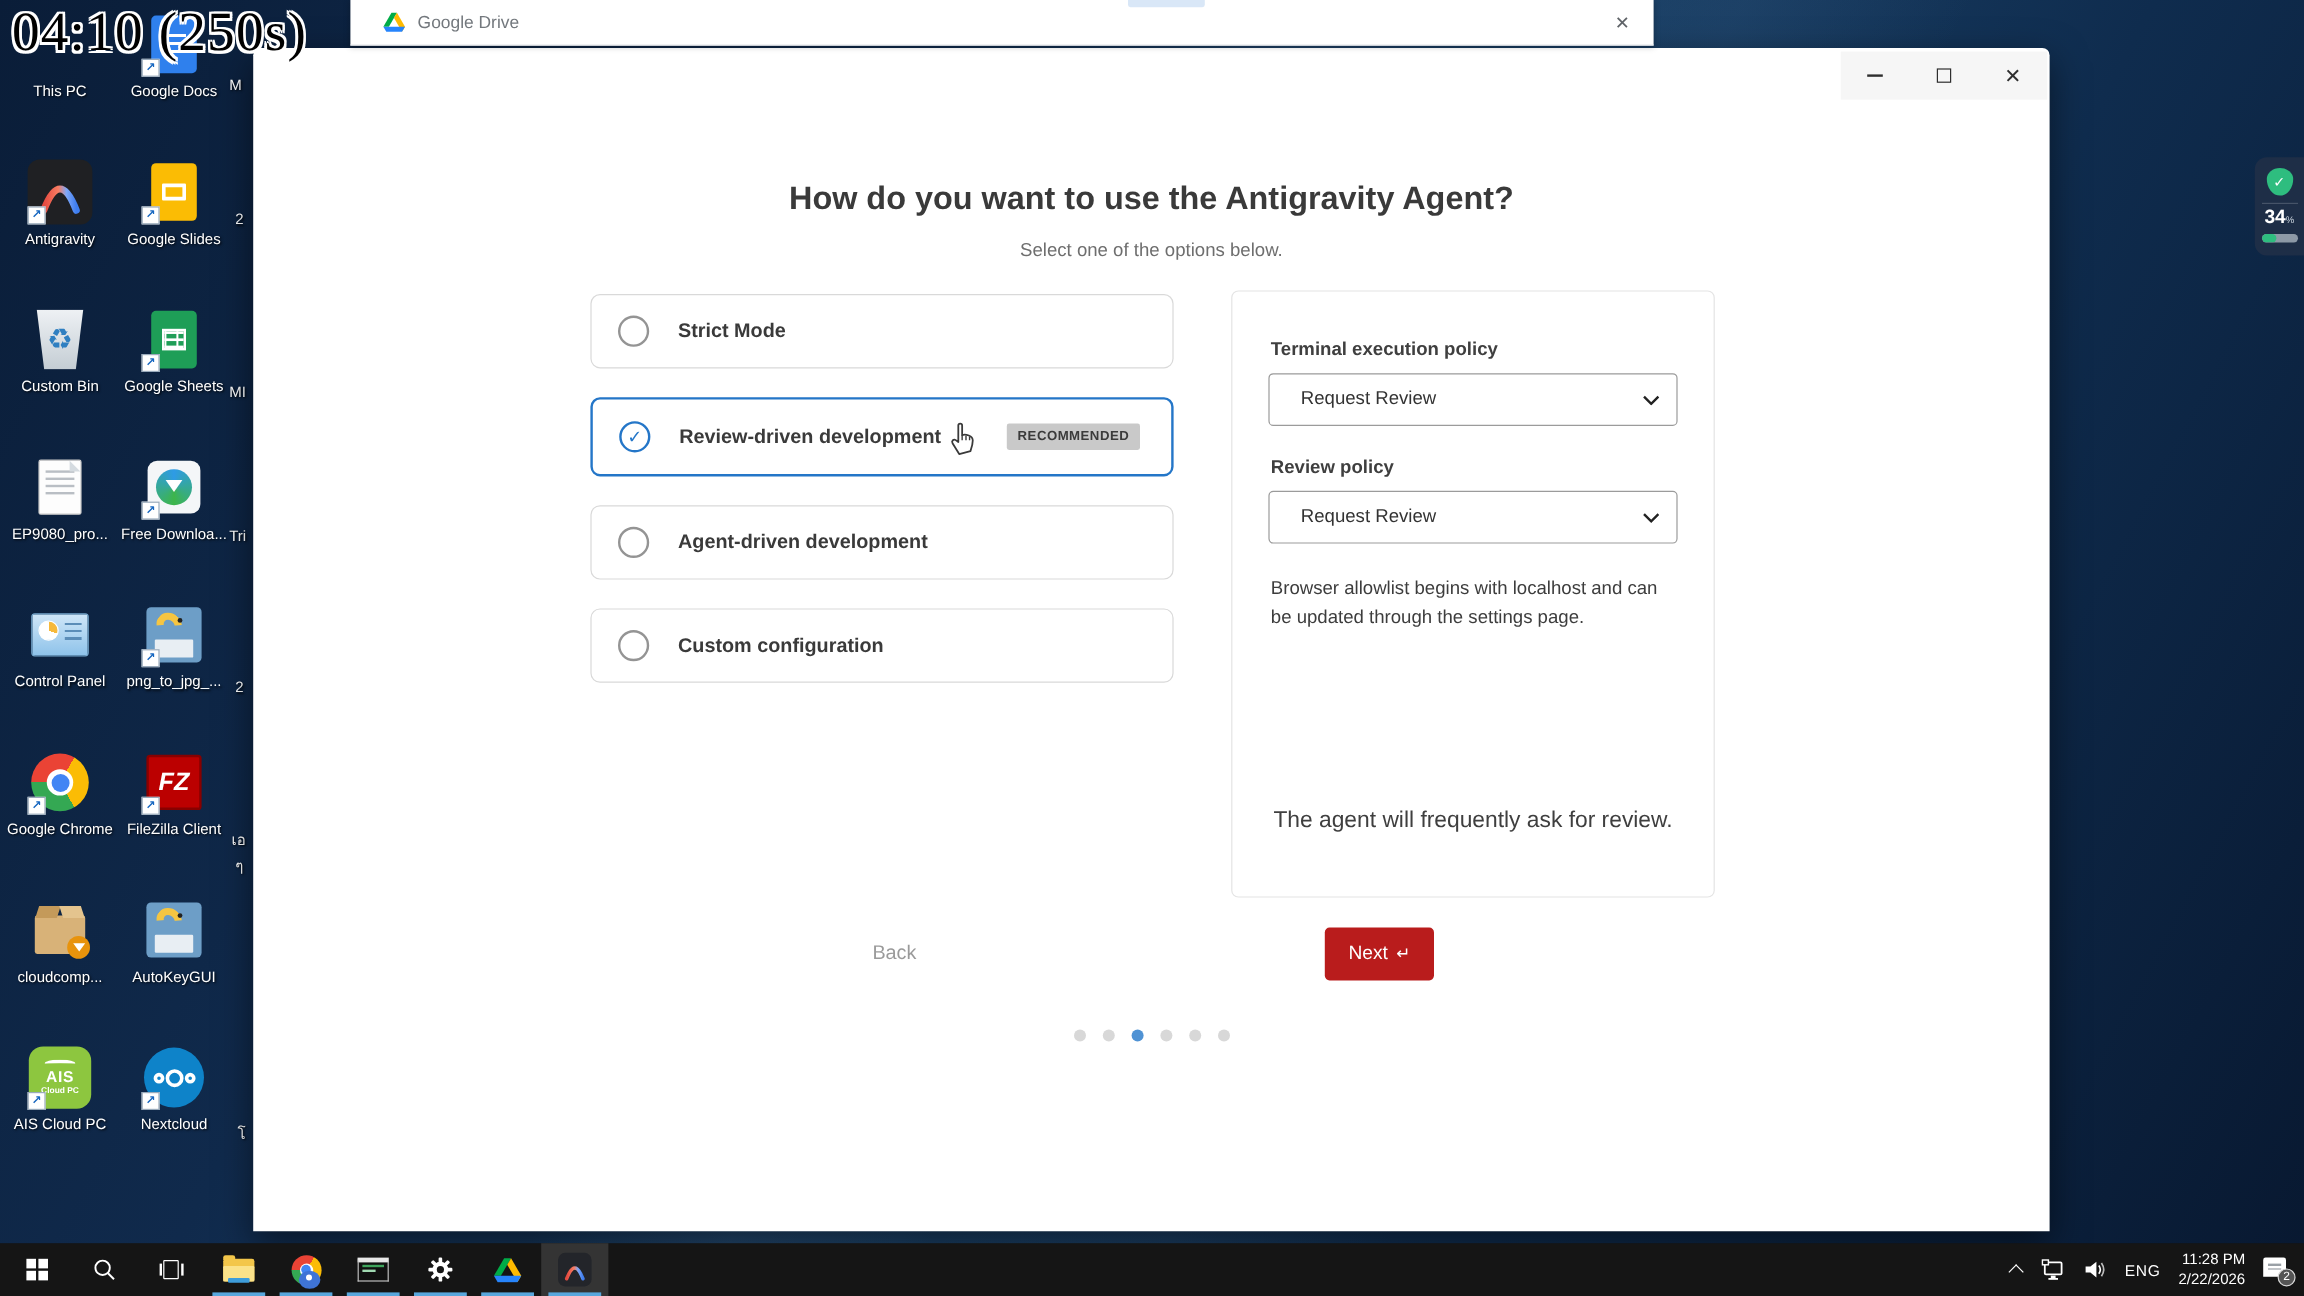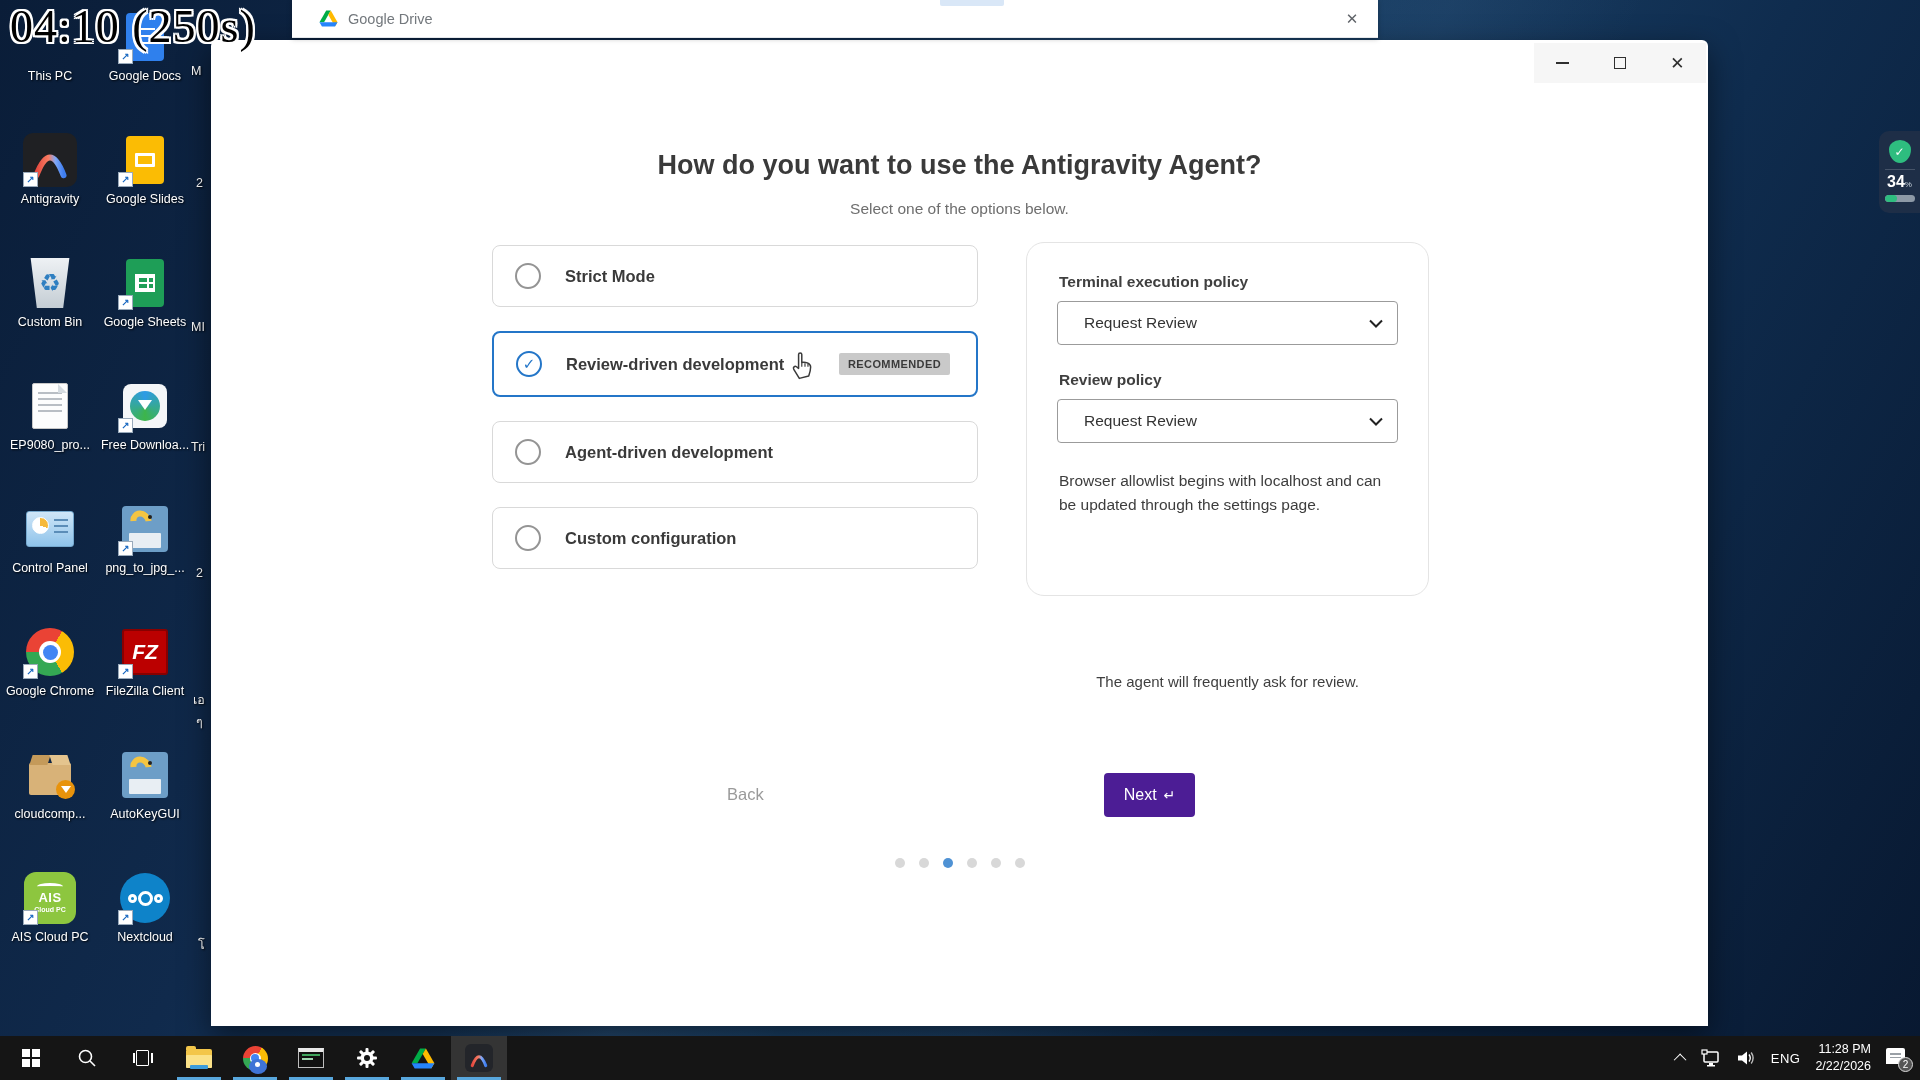--- a/index.html
+++ b/index.html
@@ -88,31 +88,31 @@
   #options { position:absolute; left:281px; top:205px; width:486px; display:flex; flex-direction:column; gap:24px; }
   .card { height:62px; border:1px solid #d9d9d9; border-radius:8px; background:#fff; display:flex; align-items:center; padding:0 20px 0 22px; cursor:pointer; }
   .card.selected { border:2px solid #2476c8; height:66px; }
   .radio { width:26px; height:26px; border:2px solid #949494; border-radius:50%; flex:none; }
   .radio.checked { border-color:#2476c8; color:#2476c8; font-size:15px; font-weight:bold; display:flex; align-items:center; justify-content:center; }
   .card-label { margin-left:24px; font-size:16.5px; font-weight:600; color:#3a3a3a; }
   .badge { margin-left:auto; margin-right:6px; background:#c9c9c9; color:#3b3b3b; font-size:11px; font-weight:bold;
     letter-spacing:.4px; padding:5px 9px; border-radius:2px; }
   .hand-cursor { position:absolute; left:578px; top:308px; z-index:12; }
 
-  .panel { position:absolute; left:815px; top:202px; width:403px; height:354px; border:1px solid #e4e4e4; border-radius:18px; padding-top:30px; }
+  .panel { position:absolute; left:815px; top:202px; width:403px; height:506px; border:1px solid #e4e4e4; border-radius:6px; padding-top:40px; }
   .pgroup { margin:0 32px; }
   .plabel { font-size:15.5px; font-weight:600; color:#3f3f3f; margin-bottom:10px; }
   .pselect { height:44px; border:1px solid #9b9b9b; border-radius:4px; margin:0 -2px 26px -2px; display:flex; align-items:center;
     padding:0 14px 0 26px; font-size:15.5px; color:#333; cursor:pointer; background:#fff; }
   .pselect svg { margin-left:auto; }
   .pnote { margin:4px 32px 0; font-size:15.5px; color:#3d3d3d; line-height:1.55; }
-  .footnote { position:absolute; left:815px; top:633px; width:403px; text-align:center; font-size:15px; color:#3f3f3f; }
+  .footnote { position:absolute; left:815px; top:633px; width:403px; text-align:center; font-size:19px; color:#3f3f3f; }
 
   .back-btn { position:absolute; left:516px; top:745px; font-size:16.5px; color:#9a9a9a; cursor:pointer; }
-  .next-btn { position:absolute; left:893px; top:733px; width:91px; height:44px; background:#4c1d95; border-radius:4px;
+  .next-btn { position:absolute; left:893px; top:733px; width:91px; height:44px; background:#b91c1c; border-radius:4px;
     color:#fff; font-size:16px; display:flex; align-items:center; justify-content:center; gap:7px; cursor:pointer;text-align:right; }
   .next-glyph { font-family:"DejaVu Sans",sans-serif; font-size:14px; }
   #dots { position:absolute; left:0; top:818px; width:100%; display:flex; justify-content:center; gap:14px; }
   .dot { width:10px; height:10px; border-radius:50%; background:#d8d8d8; }
   .dot.active { background:#4f92d4; }
 
   
   .widget { position:absolute; right:0; top:131px; width:41px; height:82px; background:rgba(32,47,72,.92); z-index:6;
     border-radius:10px 0 0 10px; display:flex; flex-direction:column; align-items:center; padding-top:9px; cursor:pointer; }
   .shield { width:22px; height:23px; background:#2ebd7f; border-radius:50% 50% 50% 50%/40% 40% 60% 60%;

